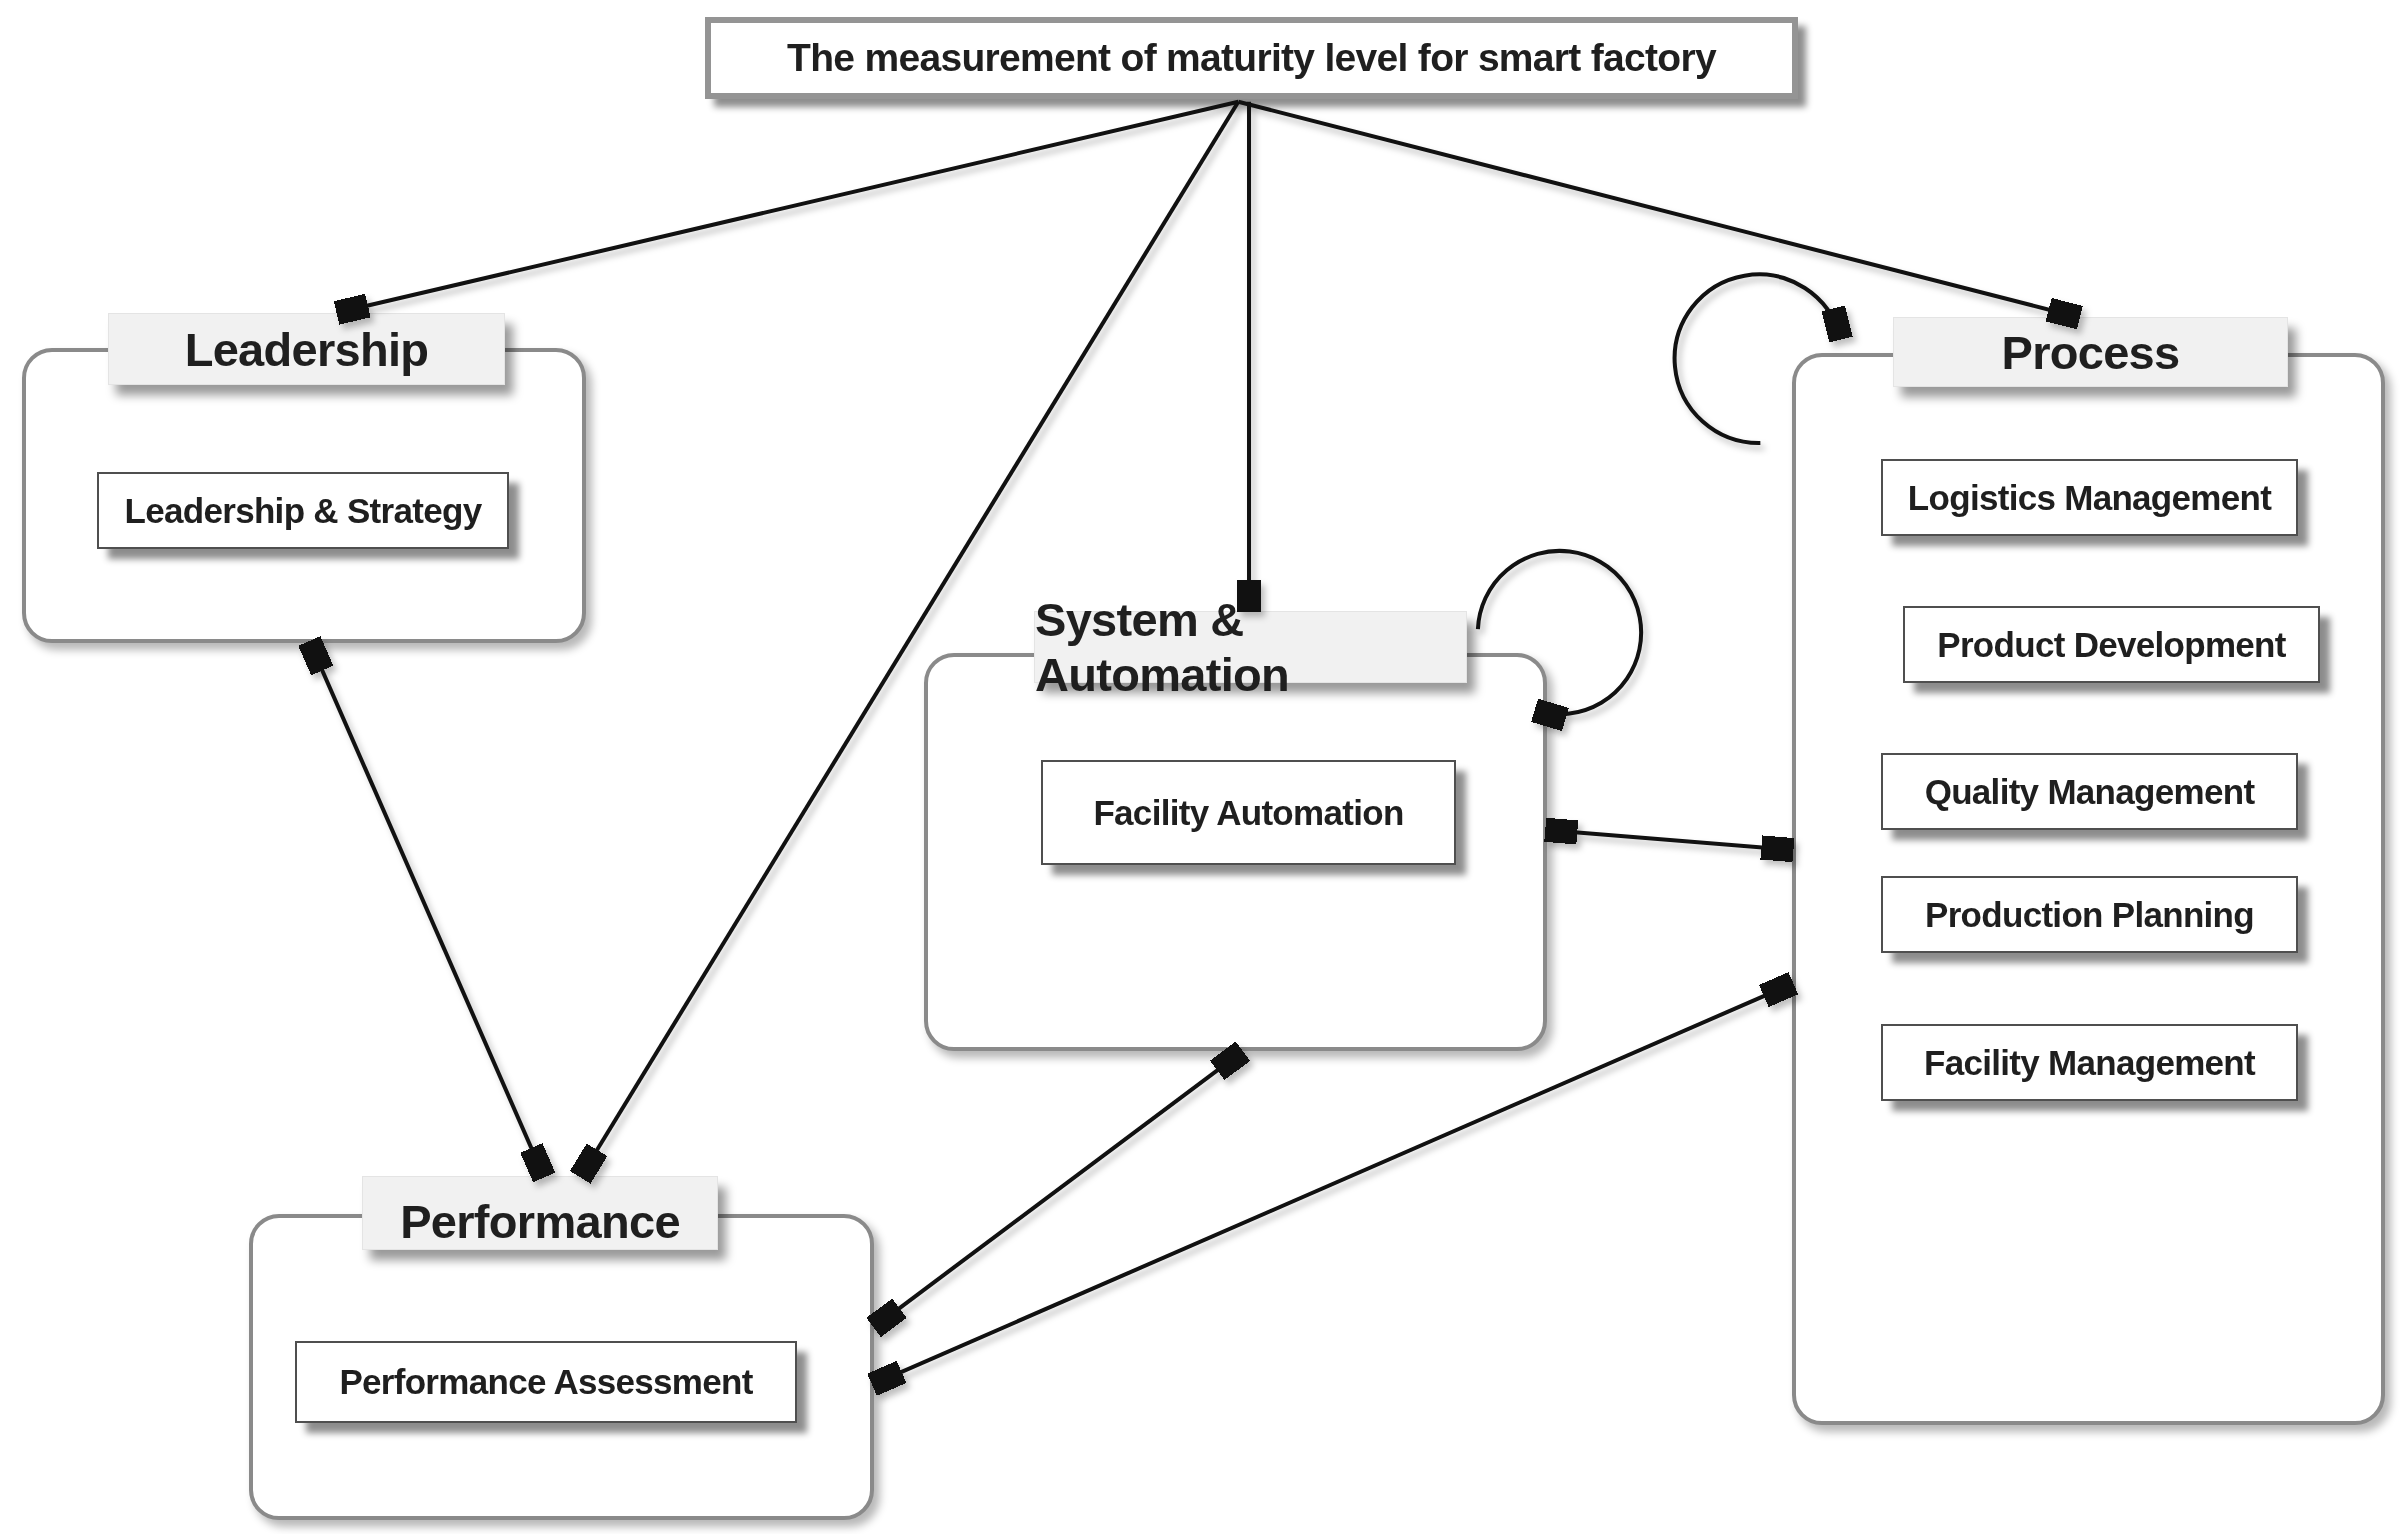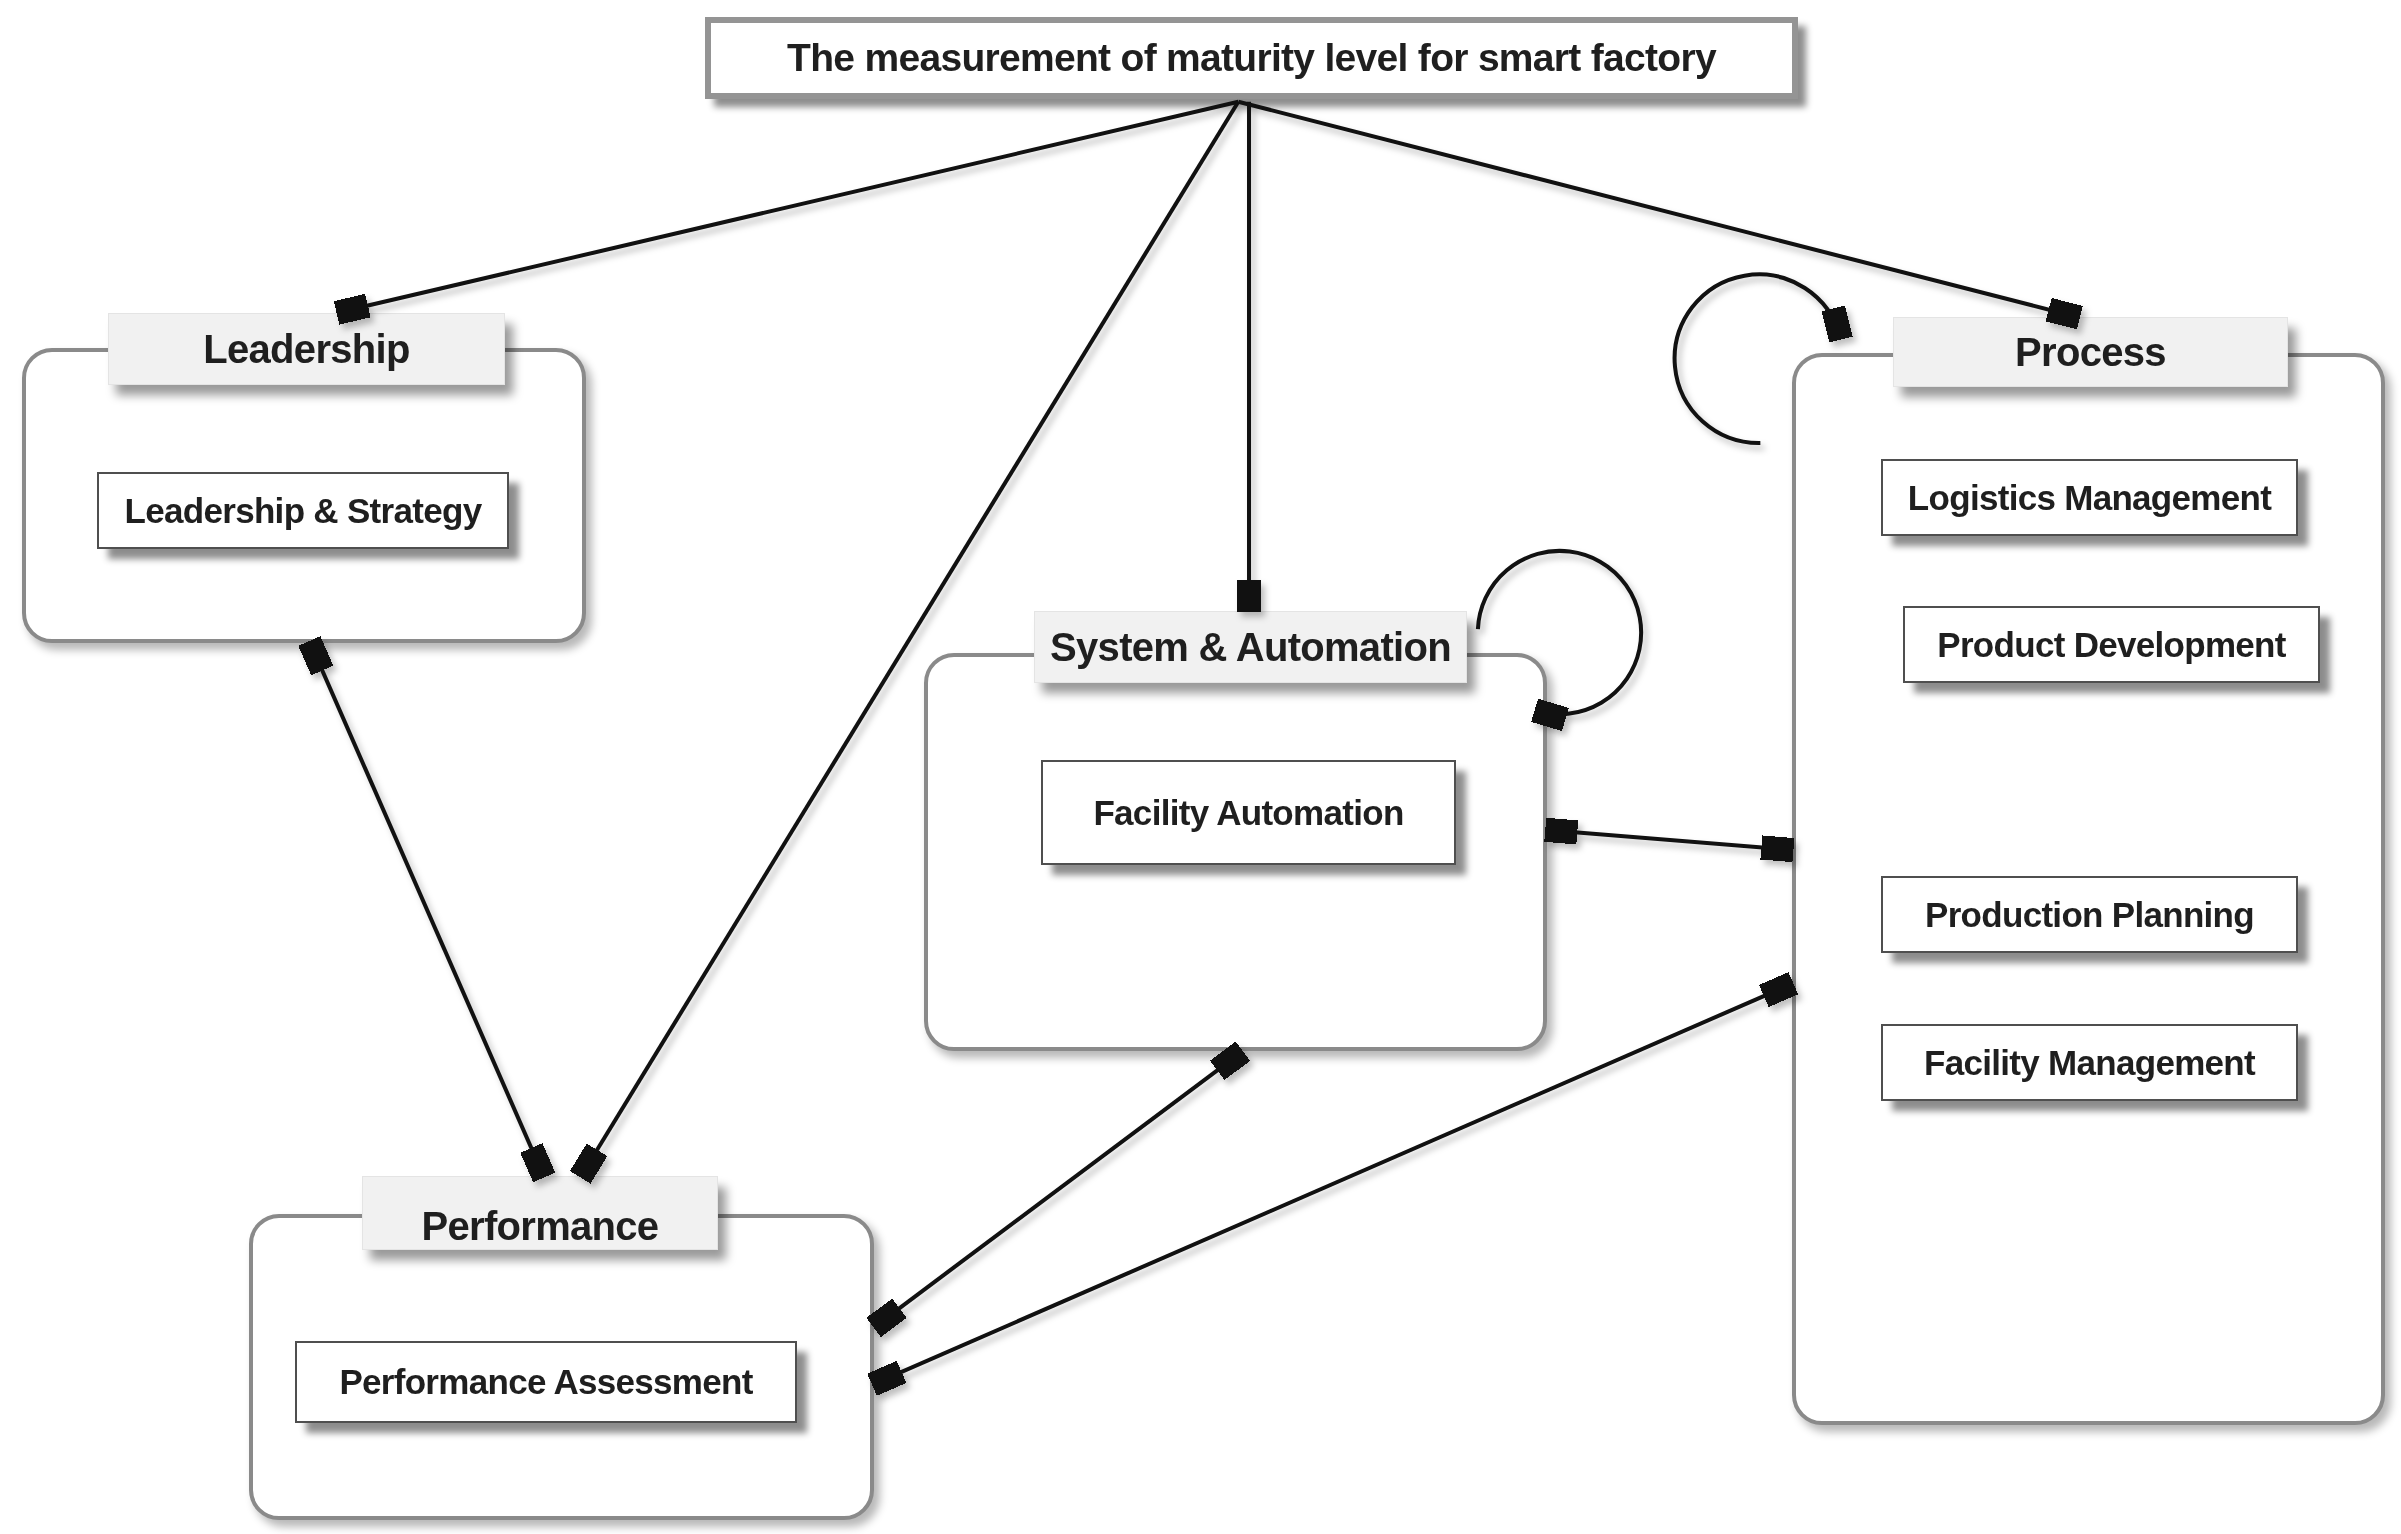--- a/index.html
+++ b/index.html
@@ -36,21 +36,21 @@
     background: #ffffff;
     box-shadow: 5.4px 6.7px 8px rgba(0,0,0,0.28);
     z-index: 1;
   }
   .group-header {
     position: absolute;
     background: #f1f1f1;
     border: 1.3px solid #e4e4e4;
     box-sizing: border-box;
     display: flex; align-items: center; justify-content: center;
-    font-weight: bold; font-size: 40px; letter-spacing: -0.7px;
+    font-weight: bold; font-size: 47px; letter-spacing: -0.7px;
     box-shadow: 8px 10.7px 9.4px rgba(0,0,0,0.40);
     z-index: 4;
   }
   .node {
     position: absolute;
     background: #ffffff;
     border: 2.7px solid #4f4f4f;
     box-sizing: border-box;
     display: flex; align-items: center; justify-content: center;
     font-weight: bold; font-size: 35px; letter-spacing: -0.7px;
@@ -120,20 +120,23 @@
   <div class="frame" style="left:1792px; top:353px; width:593px; height:1072px;"></div>
   <div class="group-header" style="left:1893px; top:317px; width:395px; height:70px;">
     <span>Process</span>
   </div>
   <div class="node" style="left:1881px; top:459px; width:417px; height:77px;">
     <span>Logistics Management</span>
   </div>
   <div class="node" style="left:1881px; top:606px; width:417px; height:77px;margin-left:22px;">
     <span>Product Development</span>
   </div>
+  <div class="node" style="left:1881px; top:753px; width:417px; height:77px;">
+    <span>Quality Management</span>
+  </div>
   <div class="node" style="left:1881px; top:876px; width:417px; height:77px;">
     <span>Production Planning</span>
   </div>
   <div class="node" style="left:1881px; top:1024px; width:417px; height:77px;">
     <span>Facility Management</span>
   </div>
 
   <div class="frame" style="left:249px; top:1214px; width:625px; height:306px;"></div>
   <div class="group-header" style="left:362px; top:1176px; width:356px; height:74px;align-items:flex-end;">
     <span>Performance</span>

